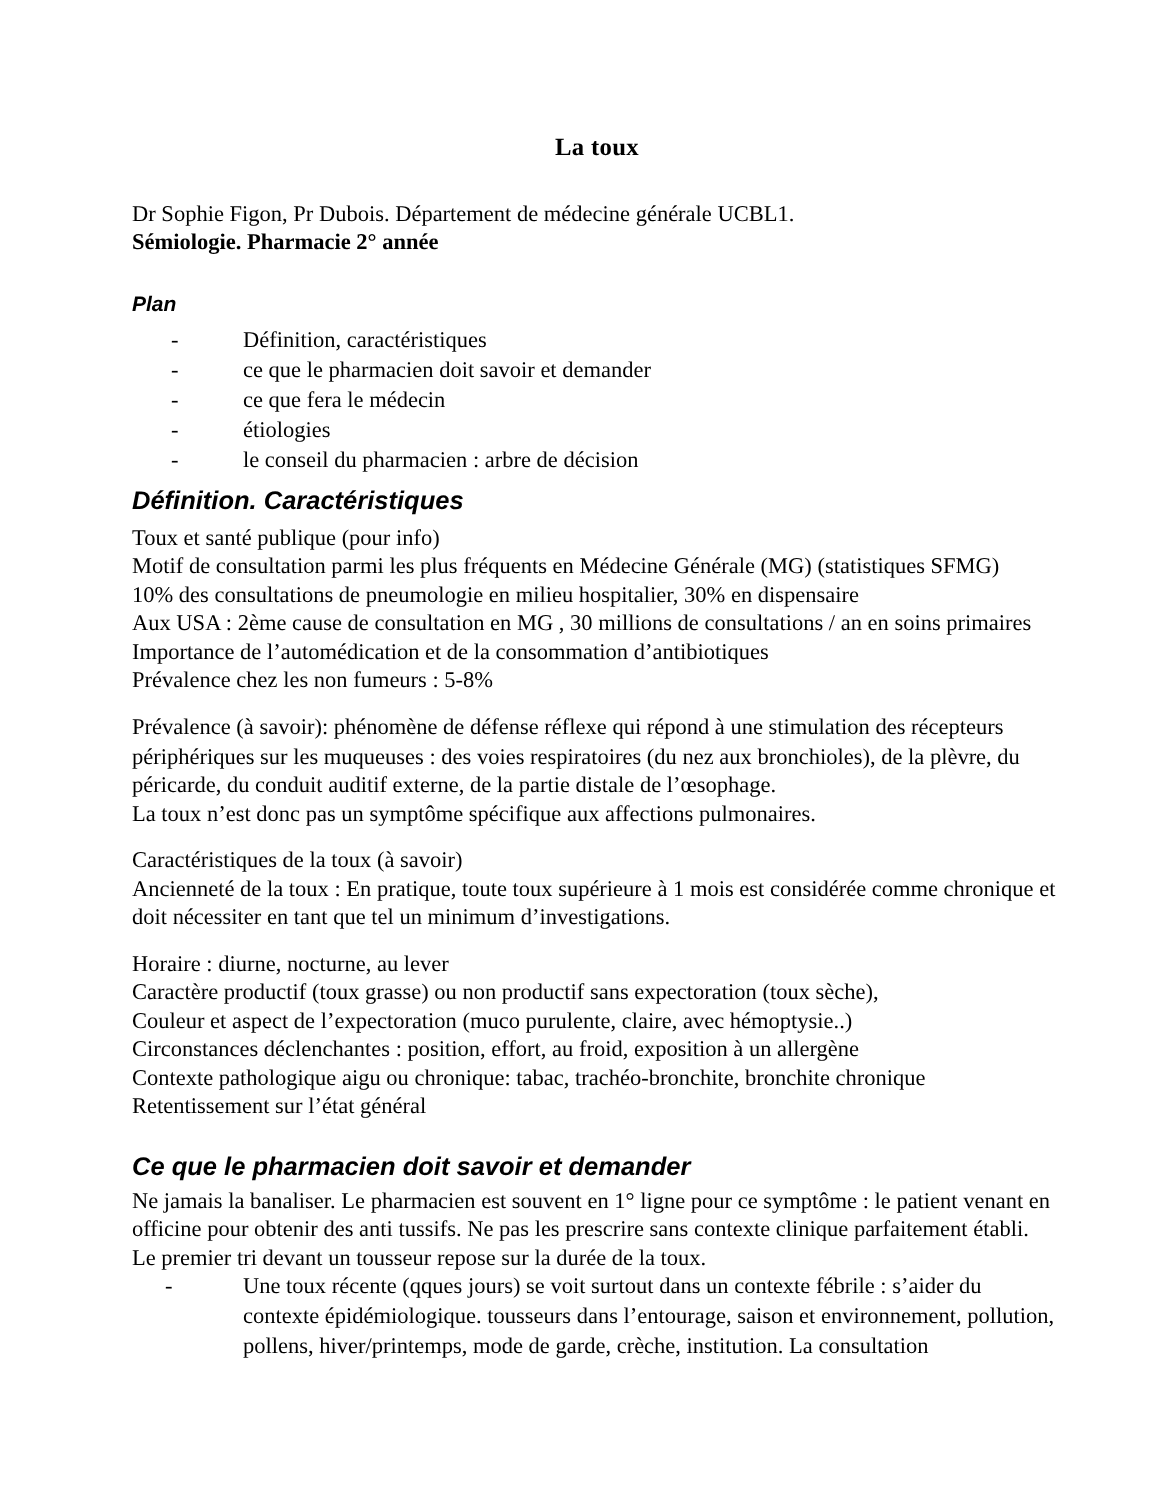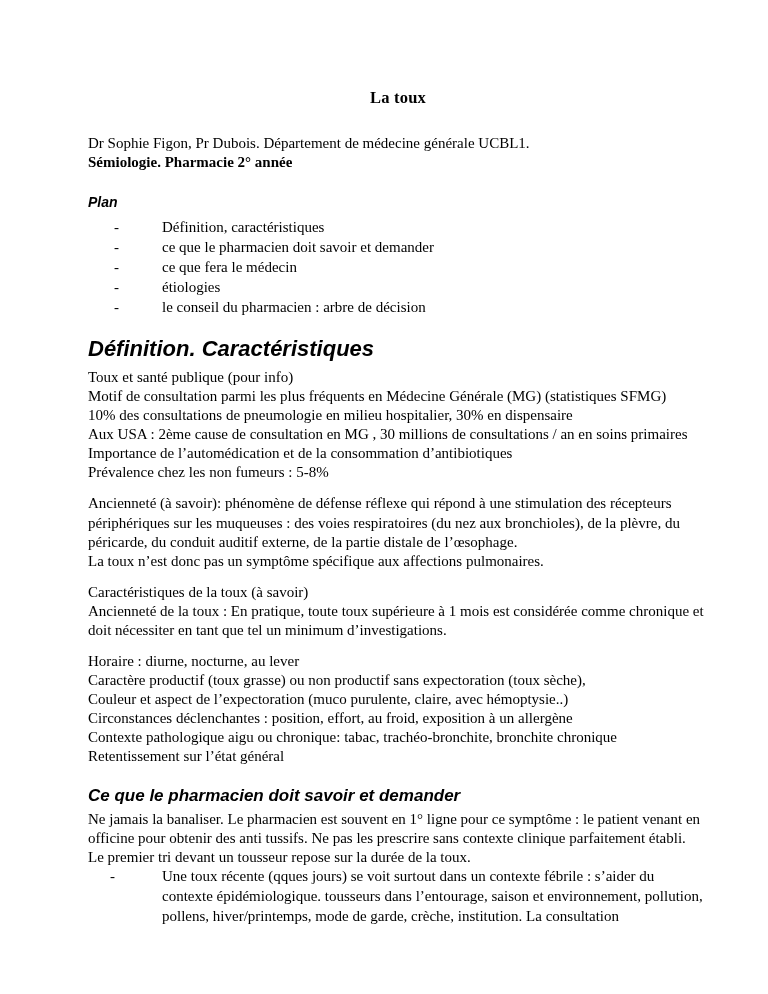--- a/index.html
+++ b/index.html
@@ -41,22 +41,22 @@
     font-weight: bold;
   }
   h2.section {
     font-family: "Liberation Sans", sans-serif;
     font-weight: bold;
     font-style: italic;
     font-size: 14px;
     margin: 0 0 8px 0;
   }
   h2.section.big {
-    font-size: 22px;
-    margin-top: 18px;
+    font-size: 17px;
+    margin-top: 6px;
     margin-bottom: 6px;
     font-style: italic;
   }
   h2.section.mid {
     font-size: 17px;
     margin-top: 20px;
     margin-bottom: 4px;
   }
   ul.dashlist {
     list-style: none;
@@ -118,21 +118,21 @@
 
   <p class="para bold">Toux et santé publique  (pour info)</p>
   <p class="para tight">Motif de consultation parmi les plus fréquents en Médecine Générale (MG)  (statistiques SFMG)</p>
   <p class="para tight">10% des consultations de pneumologie en milieu hospitalier, 30% en dispensaire</p>
   <p class="para tight">Aux USA :   2ème cause de consultation en MG , 30 millions de consultations / an en soins primaires</p>
   <p class="para tight">Importance de l’automédication et de la consommation d’antibiotiques</p>
   <p class="para tight">Prévalence chez les non fumeurs : 5-8%</p>
 
   <div class="spacer-sm"></div>
 
-  <p class="para tight"><span class="bold">Ancienneté</span><span> (à savoir): phénomène de défense réflexe qui répond à une stimulation des récepteurs périphériques sur les muqueuses : des voies respiratoires (du nez aux bronchioles), de la plèvre,  du péricarde, du conduit auditif externe, de la partie distale de l’œsophage.</span></p>
+  <p class="para tight"><span class="bold">Prévalence</span><span> (à savoir): phénomène de défense réflexe qui répond à une stimulation des récepteurs périphériques sur les muqueuses : des voies respiratoires (du nez aux bronchioles), de la plèvre,  du péricarde, du conduit auditif externe, de la partie distale de l’œsophage.</span></p>
   <p class="para tight">La toux n’est donc pas un symptôme spécifique aux affections pulmonaires.</p>
 
   <div class="spacer-sm"></div>
 
   <p class="para bold">Caractéristiques de la toux (à savoir)</p>
   <p class="para tight">Ancienneté de la toux : En pratique, toute toux supérieure à 1 mois est considérée comme chronique et doit nécessiter en tant que tel un minimum d’investigations.</p>
 
   <div class="spacer-sm"></div>
 
   <p class="para tight">Horaire : diurne, nocturne, au lever</p>

